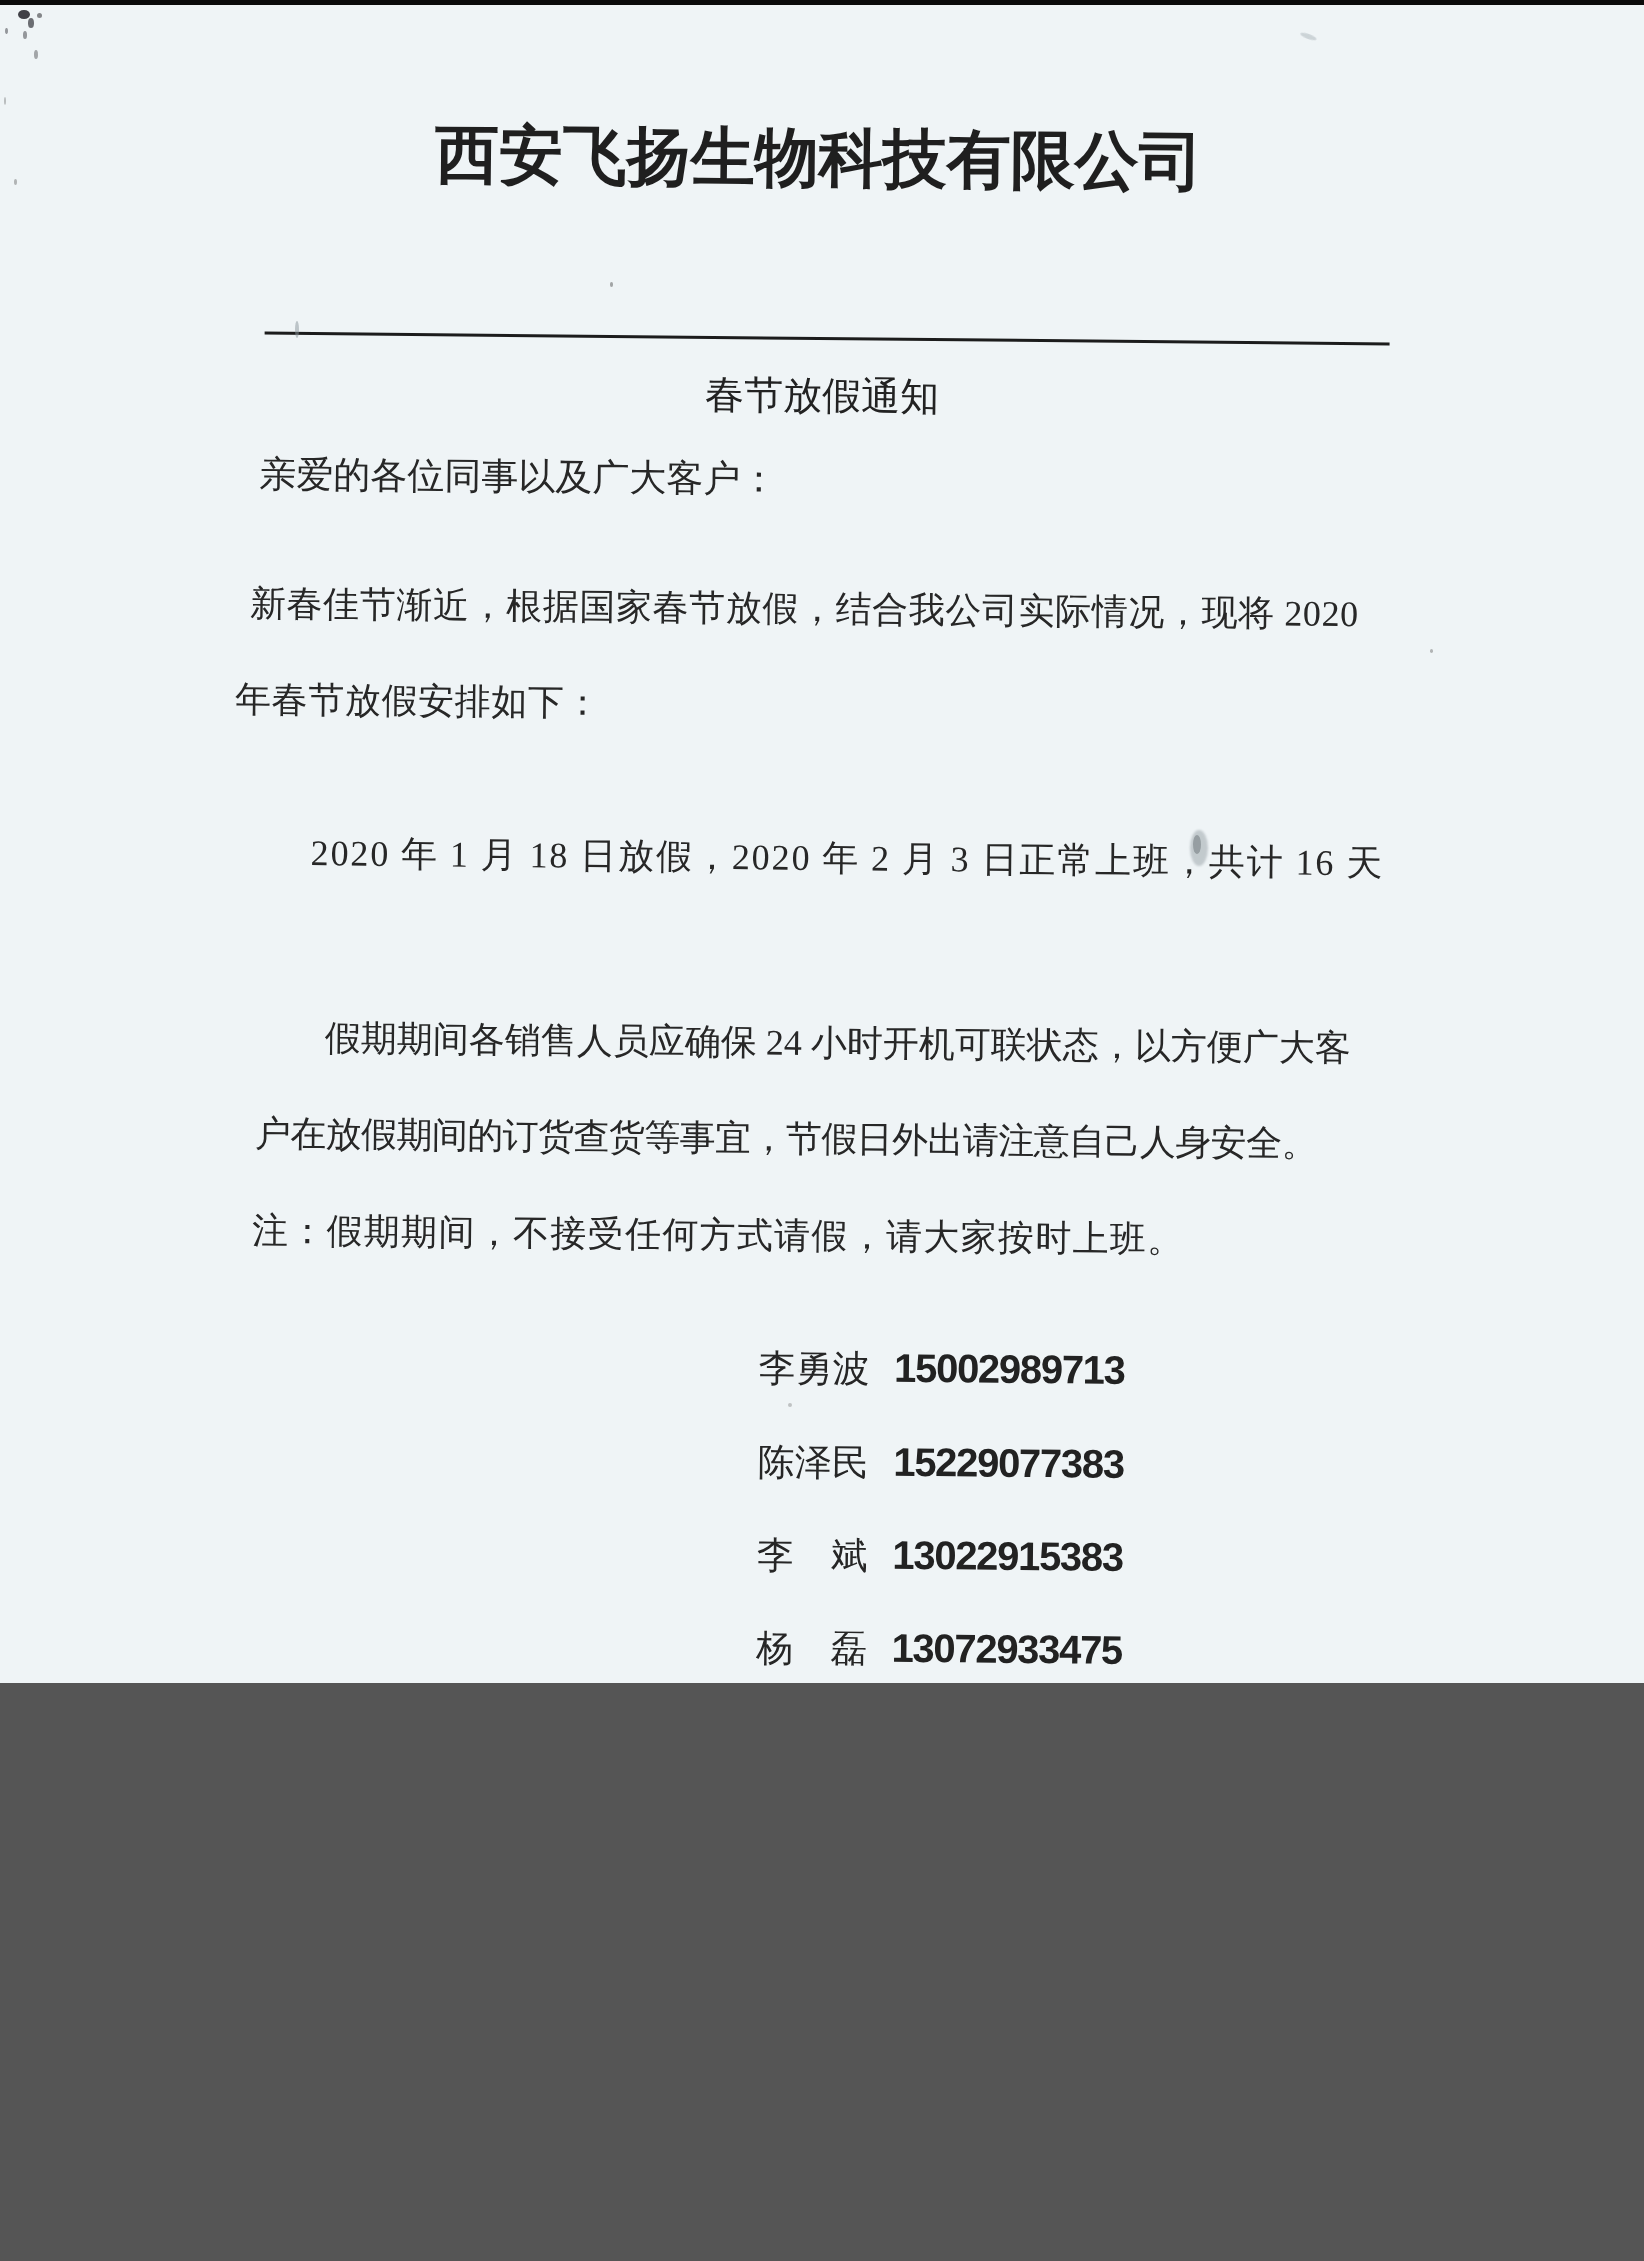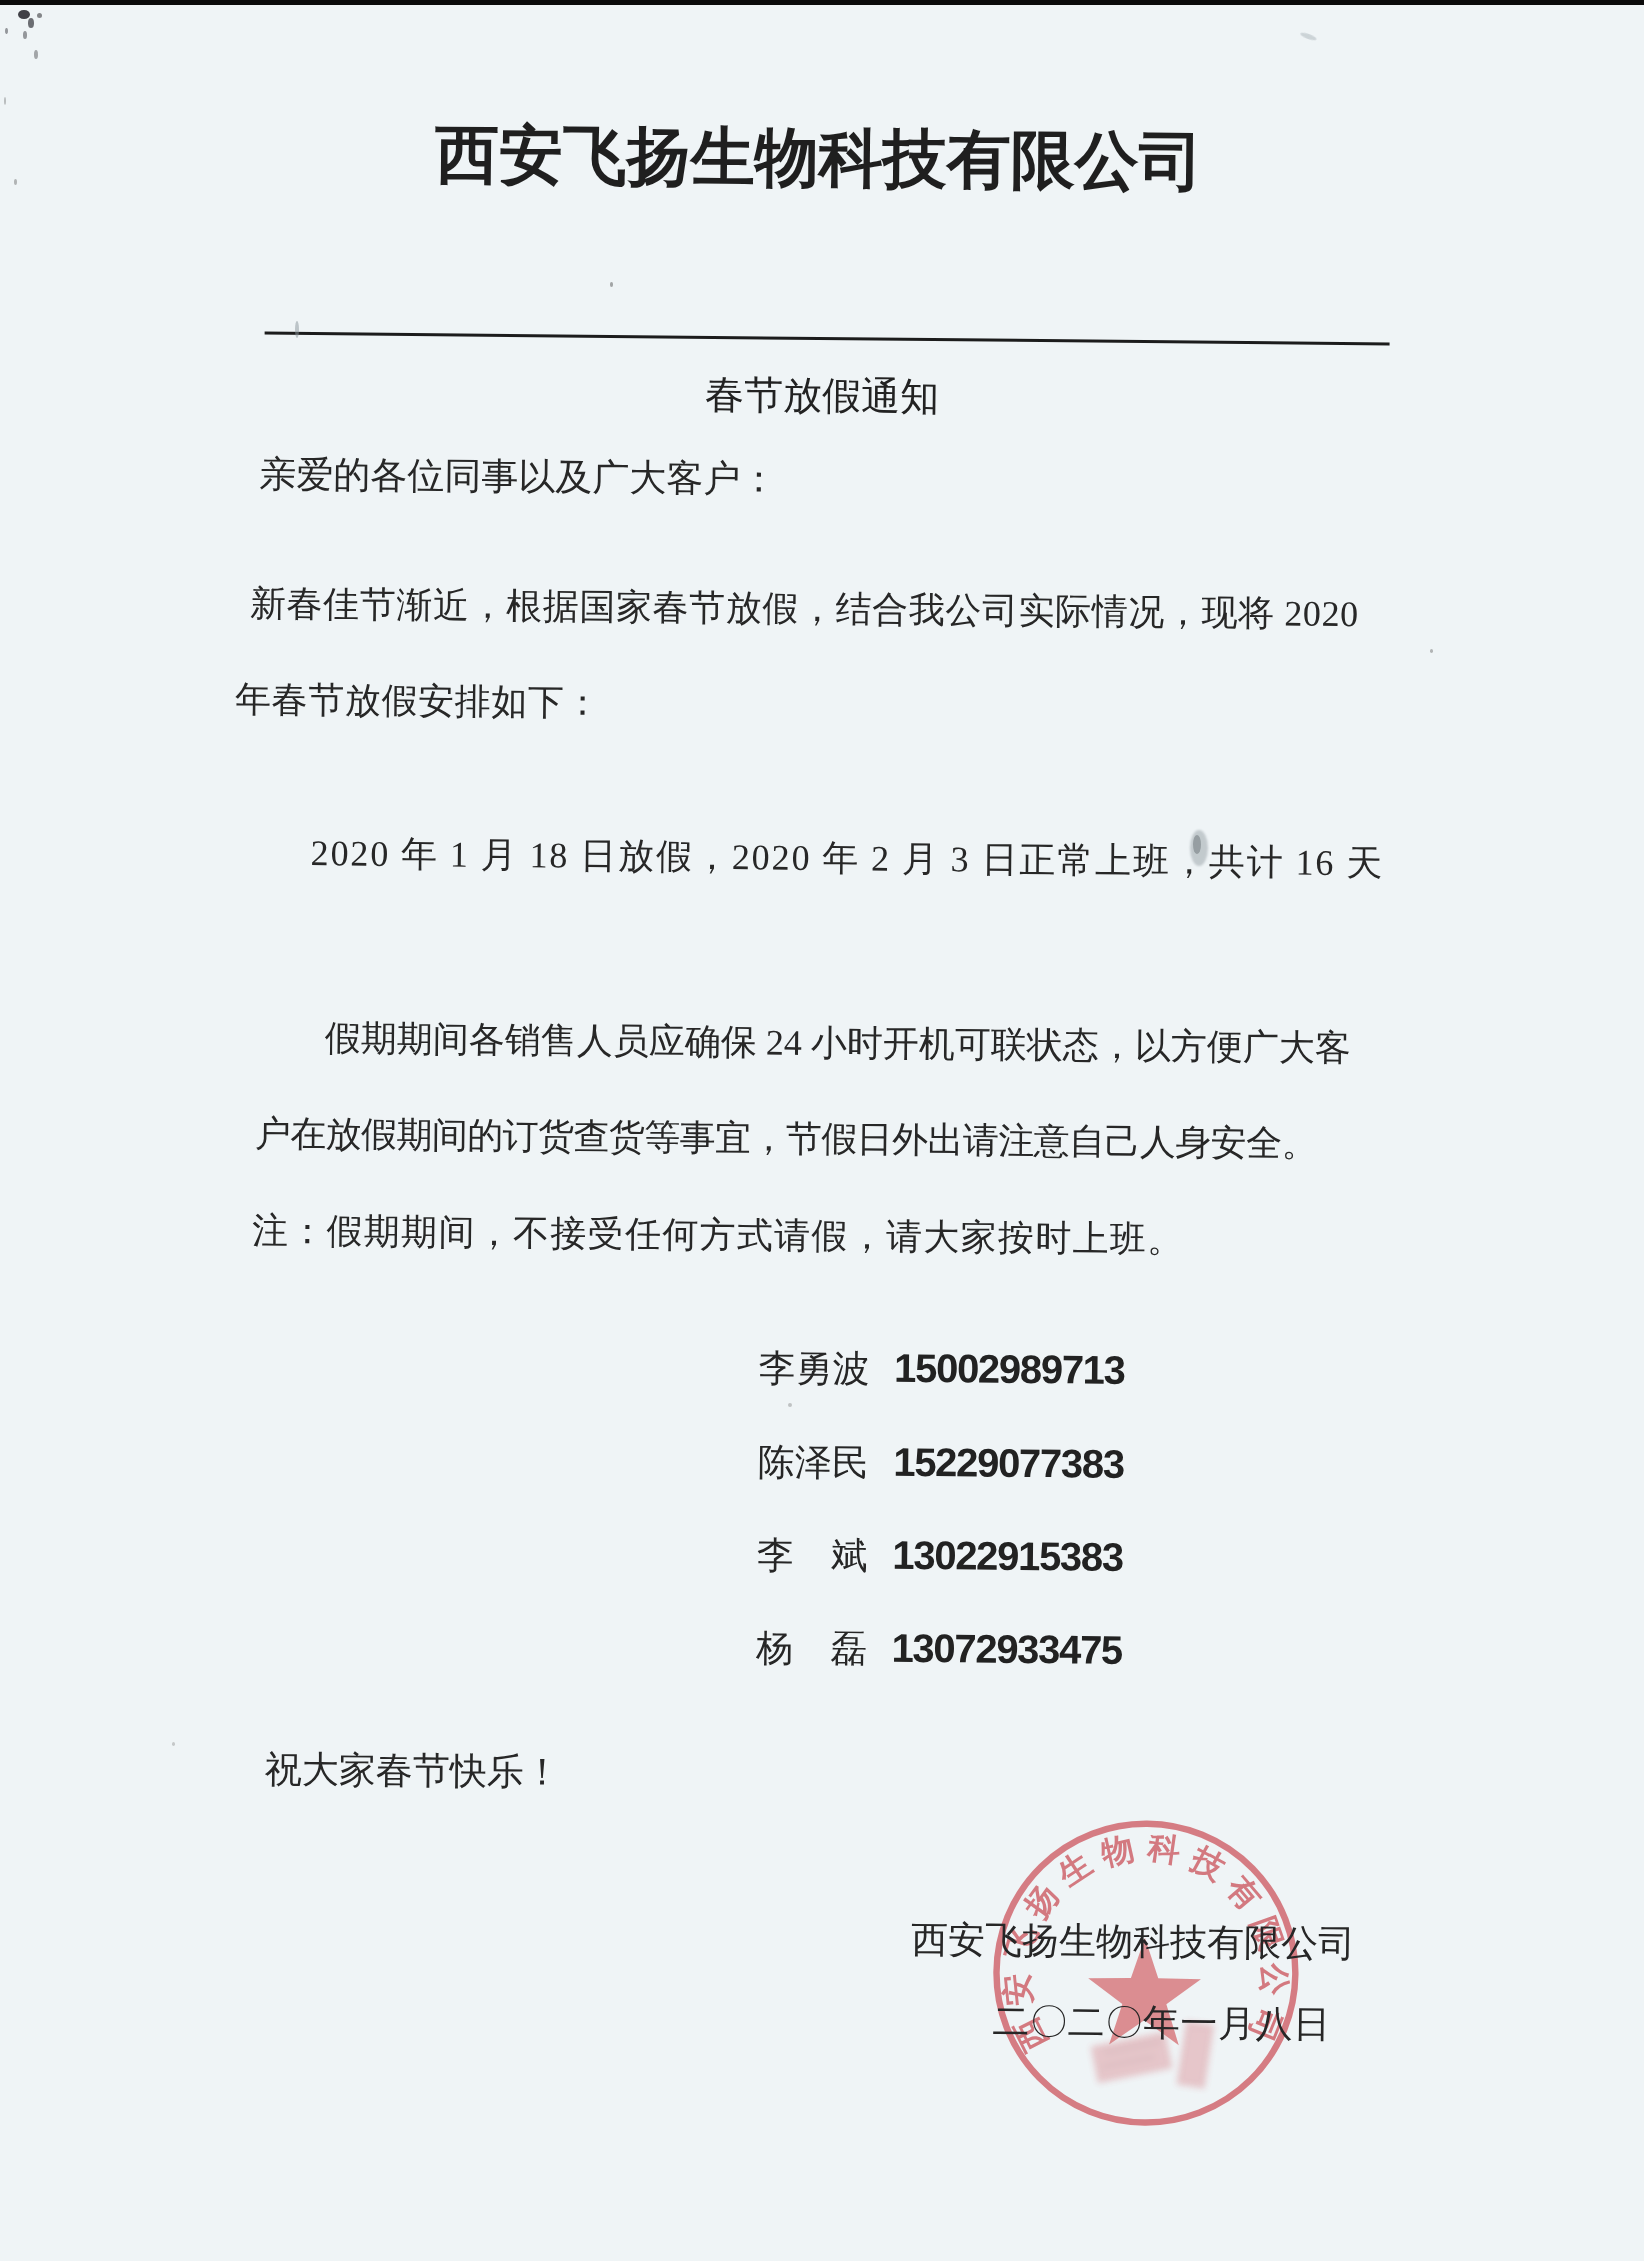--- a/index.html
+++ b/index.html
@@ -1,18 +1,18 @@
 <!DOCTYPE html>
 <html lang="zh" style="font-size:10.3px"><head>
 <meta charset="utf-8">
 <style>
   html,body{margin:0;padding:0;background:#555;}
   .scan{
     position:relative;
-    width:1644px;height:2261px;
+    width:1644px;height:1683px;
     background:#eff4f6;
     overflow:hidden;
     font-family:"Liberation Serif","DejaVu Serif",serif;
     color:#262626;
   }
   .skew{
     position:absolute;inset:0;
     transform:rotate(0.55deg);
     transform-origin:822px 1130px;
   }

